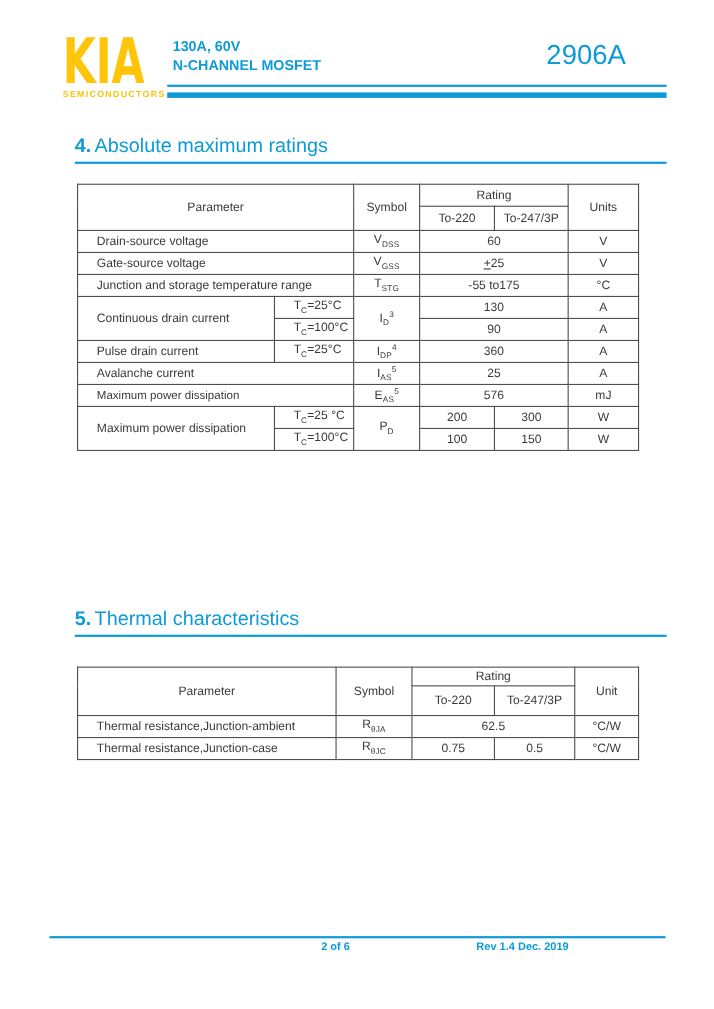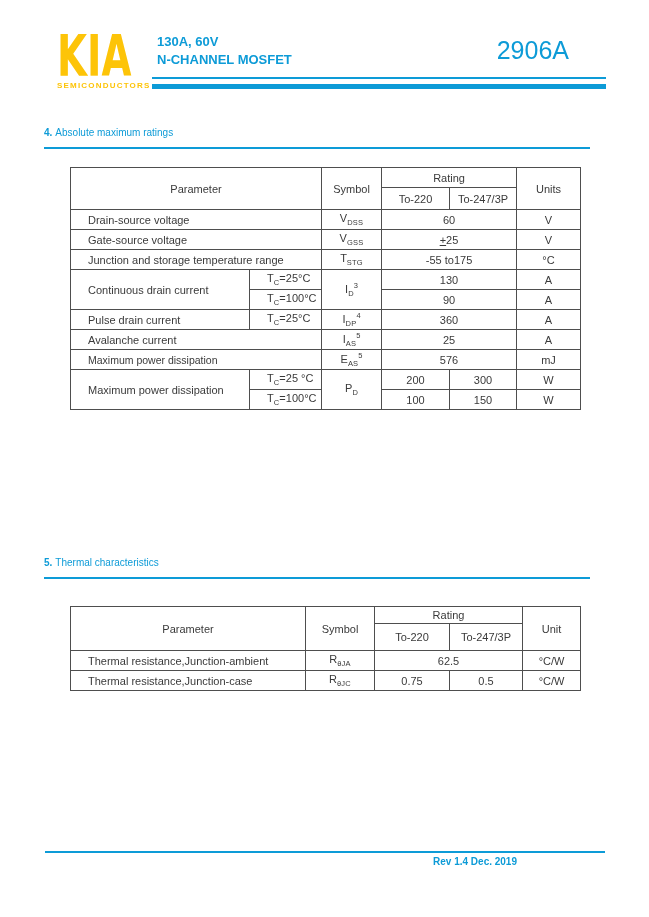--- a/index.html
+++ b/index.html
@@ -19,22 +19,22 @@
   .logo-sub{position:absolute;left:57px;top:81px;font-size:8px;font-weight:700;
         letter-spacing:1.2px;color:var(--brand);white-space:nowrap;text-align:right;}
   .subtitle{position:absolute;left:157px;top:33px;color:var(--accent);
         font-size:13px;font-weight:700;line-height:18px;white-space:nowrap;}
   .part-number{position:absolute;right:37px;top:36px;color:var(--accent);
         font-size:25px;line-height:28px;font-weight:400;}
   .rule-thin{position:absolute;left:152px;top:77px;width:460px;height:2px;background:var(--accent);}
   .rule-thick{position:absolute;left:152px;top:84px;width:460px;height:5px;background:var(--accent);}
 
   
-  .sec-title{position:absolute;left:44px;width:546px;margin:0;color:var(--accent);
-        font-size:10px;line-height:17px;padding-bottom:6px;
+  .sec-title{position:absolute;left:68px;width:546px;margin:0;color:var(--accent);
+        font-size:18px;line-height:17px;padding-bottom:6px;
         border-bottom:2px solid var(--accent);font-weight:400;white-space:nowrap;}
   .sec-title .num{font-weight:700;margin-right:3px;}
   .sec4{top:124px;}
   .sec5{top:554px;}
 
   
   table.ds{position:absolute;left:70px;border-collapse:collapse;table-layout:fixed;
         width:510px;font-size:11px;color:var(--ink);}
   .t1{top:167px;}
   .t2{top:606px;}
@@ -197,15 +197,16 @@
         <td class="l">Thermal resistance,Junction-case</td>
         <td><span>R</span><sub>θJC</sub></td>
         <td>0.75</td>
         <td>0.5</td>
         <td>°C/W</td>
       </tr>
     </tbody>
   </table>
 
   <div class="footer-rule"></div>
+  <div class="footer-center">2 of 6</div>
   <div class="footer-rev">Rev 1.4 Dec. 2019</div>
 
 </div>
 
 </body></html>

